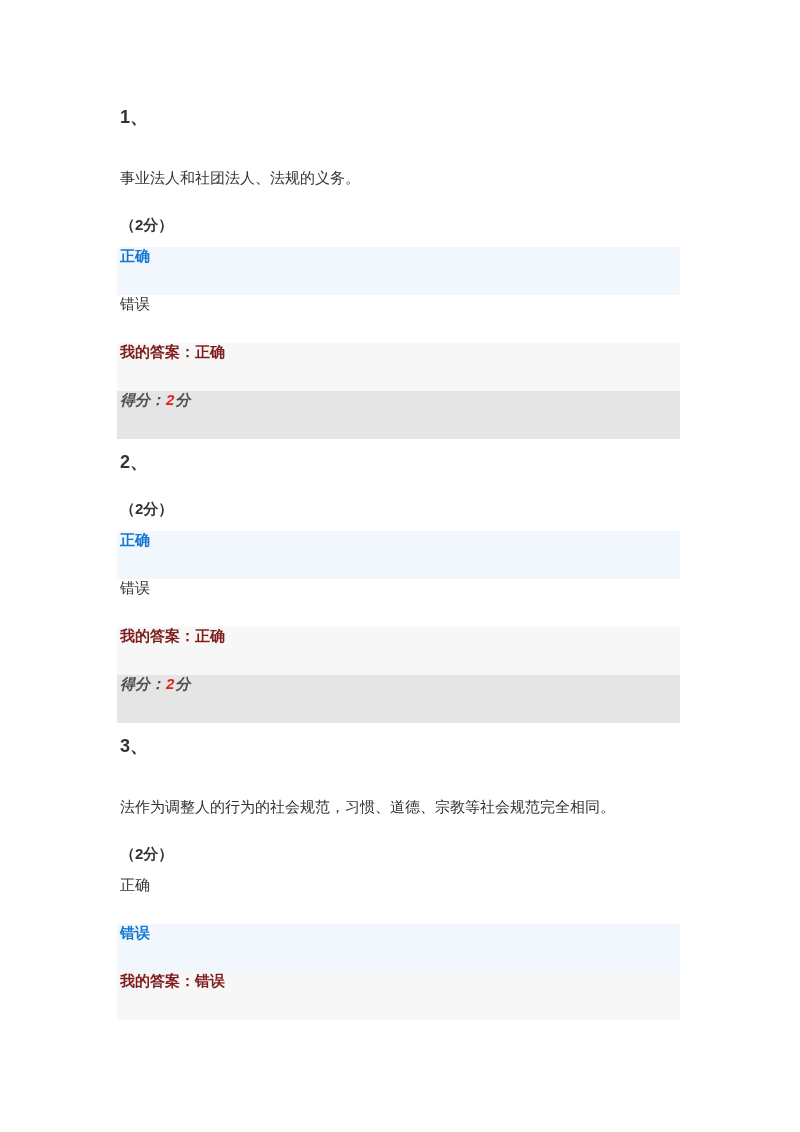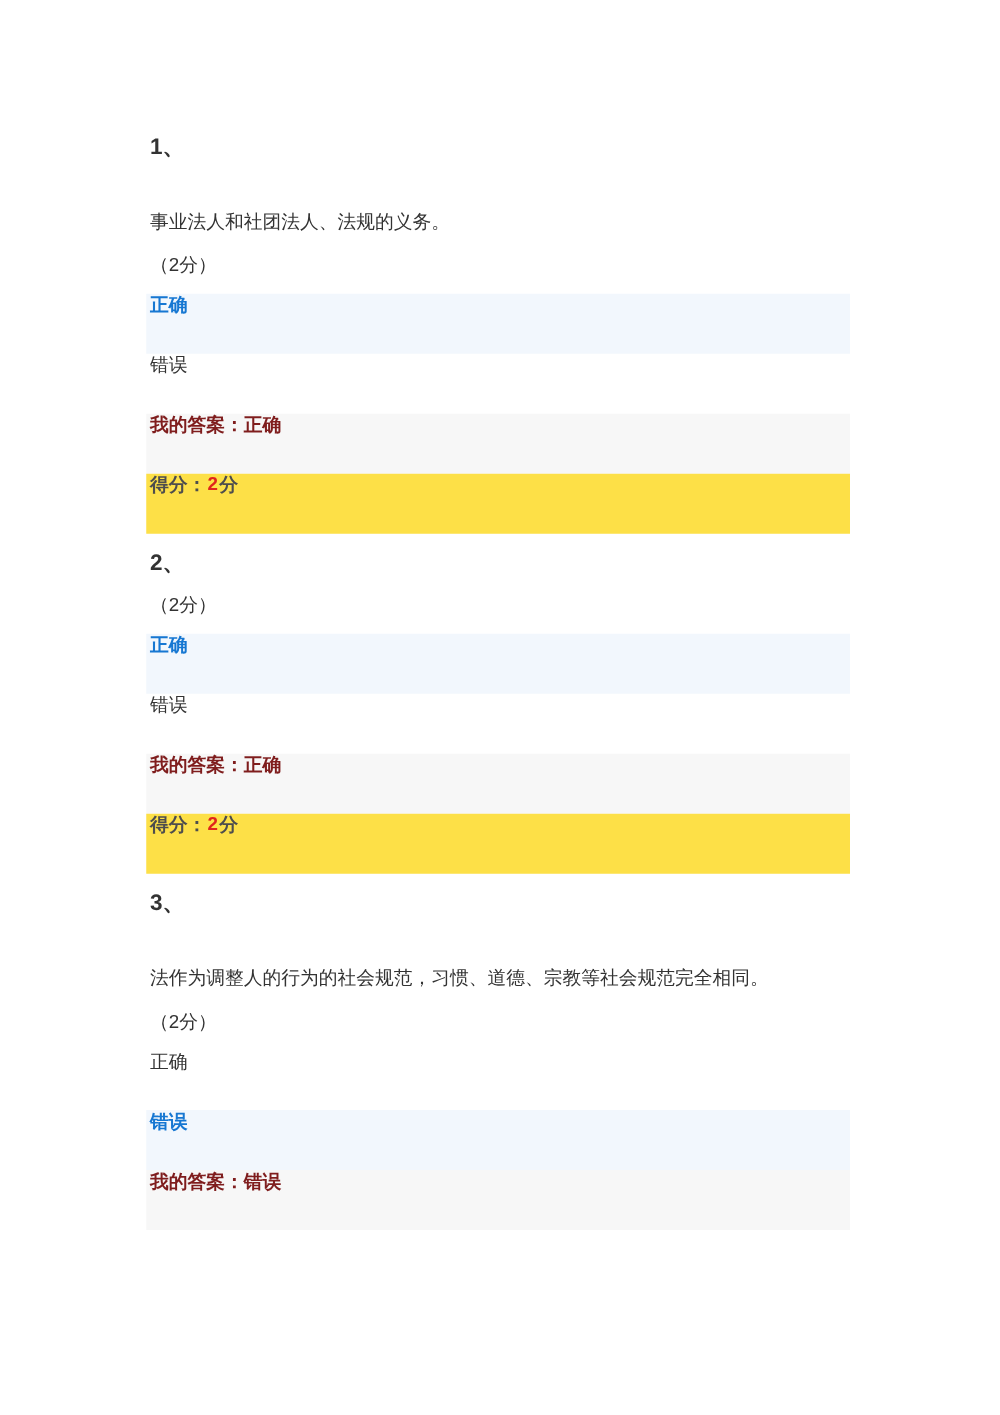--- a/index.html
+++ b/index.html
@@ -30,24 +30,25 @@
     font-weight: bold;
     color: #333333;
   }
   .q-text {
     margin-top: 42px;
     font-size: 15px;
     line-height: 19px;
     color: #333333;
   }
   .q-points {
-    margin-top: 16px;
+    margin-top: 28px;
     font-size: 15px;
     line-height: 19px;
     color: #333333;
+    font-weight: bold;
   }
   .rows {
     margin-top: 13px;
     margin-left: -3px;   
   }
   .row {
     height: 48px;
     display: flex;
     align-items: flex-start;
     padding-left: 3px;
@@ -59,23 +60,24 @@
     background: #f2f7fd;
     color: #1677d2;
     font-weight: bold;
   }
   .row.answer-row {
     background: #f7f7f7;
     color: #7f1d1d;
     font-weight: bold;
   }
   .row.score-row {
-    background: #fde047;
+    background: #e5e5e5;
     color: #4d4d4d;
     font-weight: bold;
+    font-style: italic;
   }
   .score-value {
     color: #e0241c;
     margin: 0 1px;
   }
 </style>
 </head>
 <body>
 
 <div class="page">

